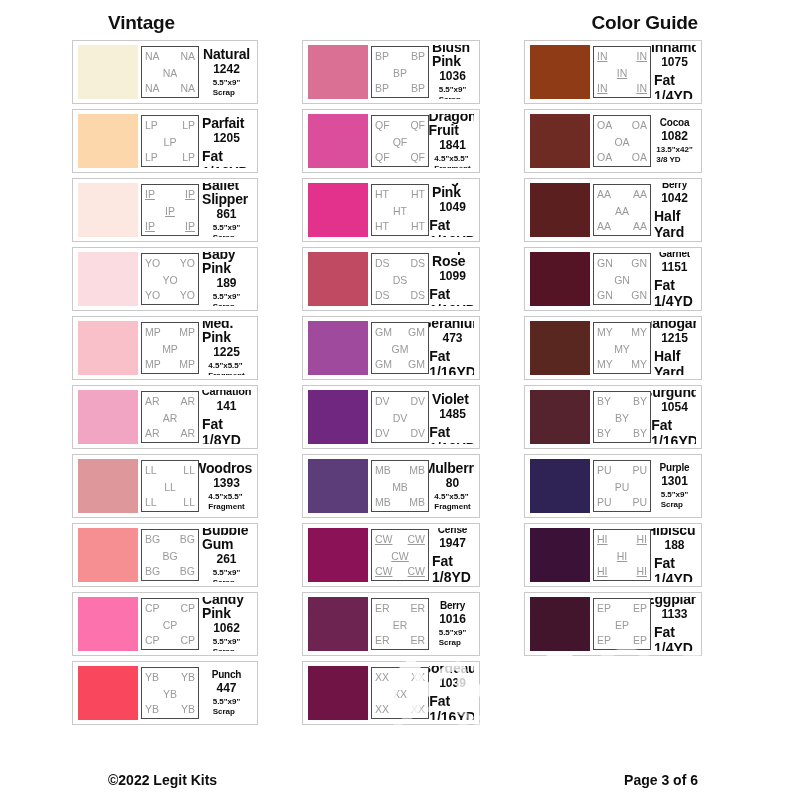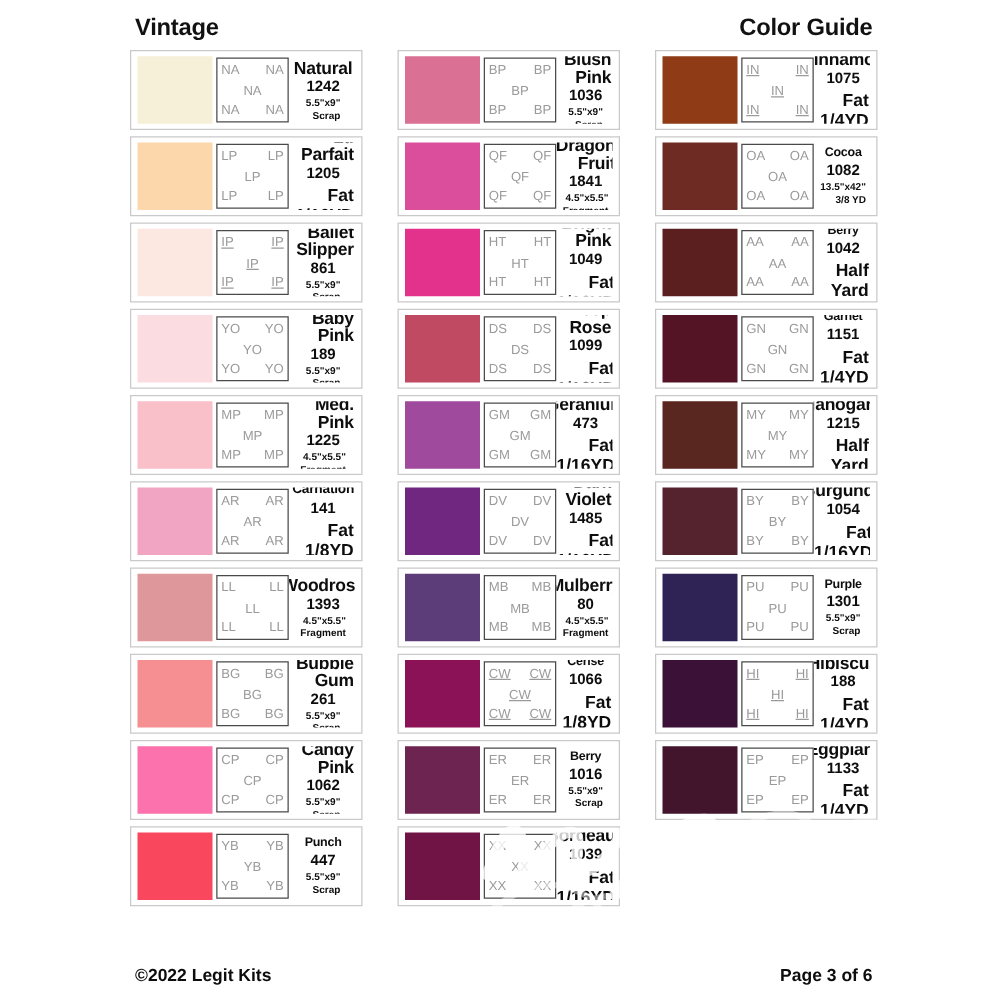--- a/index.html
+++ b/index.html
@@ -33,21 +33,21 @@
     font-weight:bold;
     color:#111111;
     letter-spacing:-0.2px;
   }
   
   .columns{
     position:absolute;
     top:40px;left:0;right:0;
     display:flex;
     justify-content:space-between;
-    padding:0 98px 0 104px;
+    padding:0 98px 0 72px;
     box-sizing:border-box;
   }
   .column{
     width:186px;
     display:flex;
     flex-direction:column;
     gap:5px;
   }
   .column.col-mid{width:178px;}
   .column.col-right{width:178px;}
@@ -94,21 +94,21 @@
   .abbrbox .cc{ top:21px; left:50%; transform:translateX(-50%); }
   .abbrbox .bl{ bottom:4px; left:3px; }
   .abbrbox .br{ bottom:4px; right:3px; }
 
   .info{
     flex:1 1 auto;
     display:flex;
     flex-direction:column;
     align-items:center;
     justify-content:center;
-    text-align:right;
+    text-align:left;
     padding-left:3px;
     padding-right:1px;
     overflow:hidden;
   }
   .info .nm{
     font-weight:bold;
     color:#0d0d0d;
     line-height:1.02;
     letter-spacing:-0.2px;
   }
@@ -476,21 +476,21 @@
           <div class="chip" style="background: rgb(139, 18, 87);"></div>
           <div class="abbrbox">
             <span class="ab tl u">CW</span>
             <span class="ab tr u">CW</span>
             <span class="ab cc u">CW</span>
             <span class="ab bl u">CW</span>
             <span class="ab br u">CW</span>
           </div>
           <div class="info">
             <div class="nm s18">Cerise</div>
-            <div class="num">1066</div>
+            <div class="num">1947</div>
             <div>
               <div class="cut big">Fat 1/8YD</div>
             </div>
           </div>
         </div>
         <div class="row-card">
           <div class="chip" style="background: rgb(109, 36, 80);"></div>
           <div class="abbrbox">
             <span class="ab tl">ER</span>
             <span class="ab tr">ER</span>

